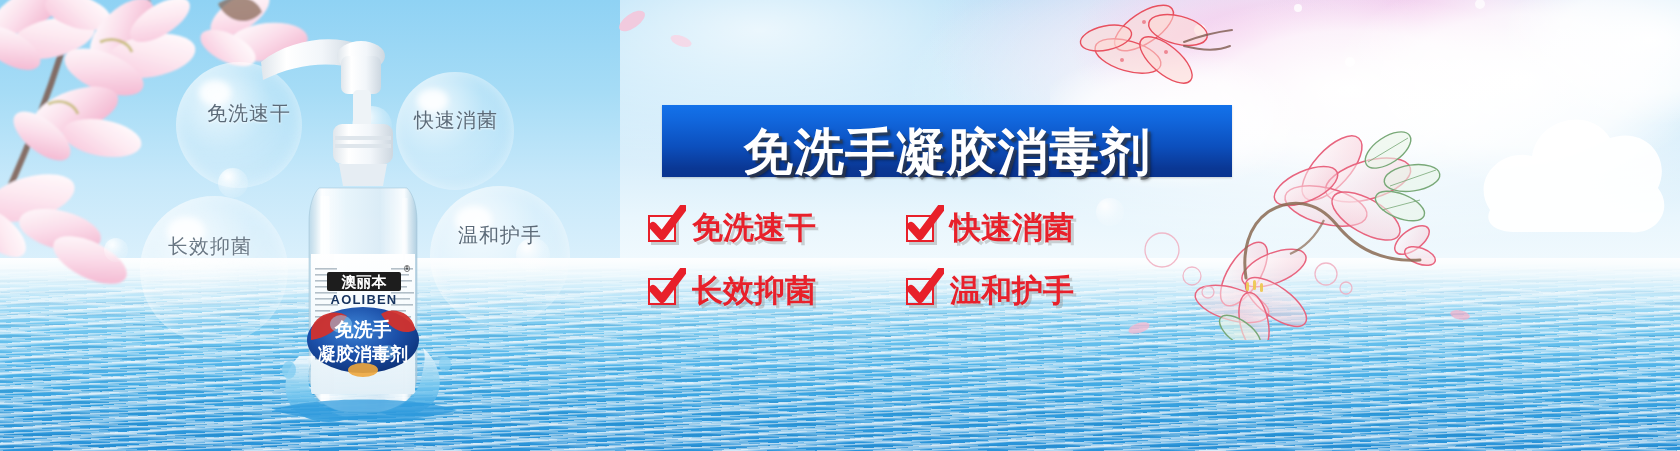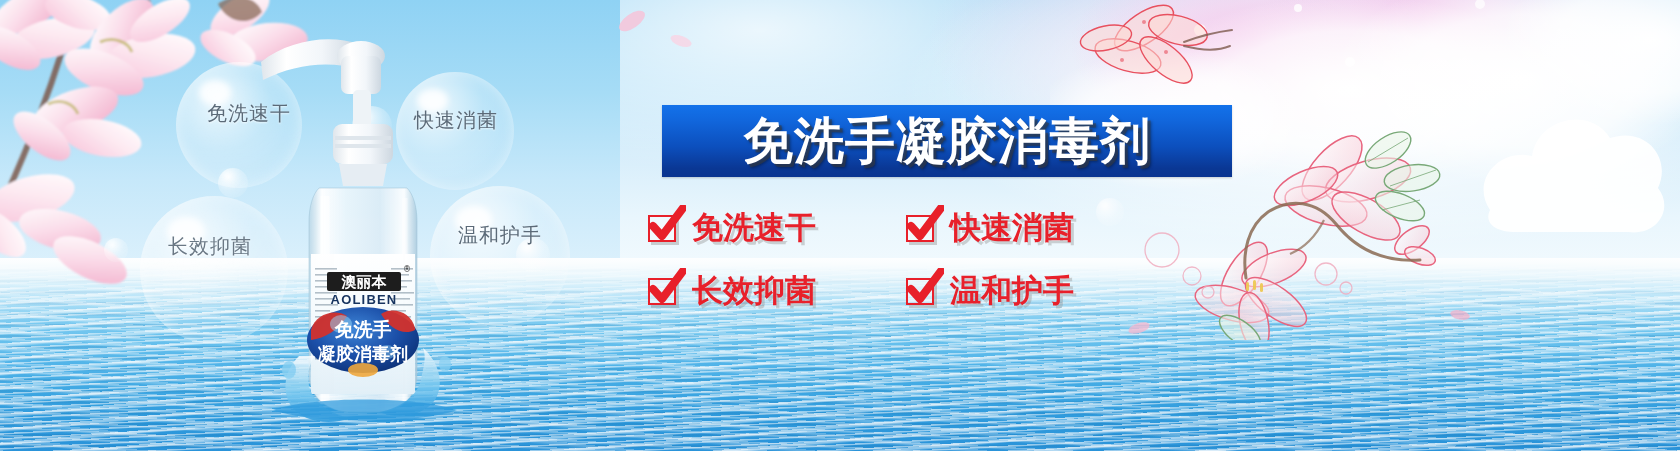--- a/index.html
+++ b/index.html
@@ -70,21 +70,21 @@
     background:rgba(255,255,255,.85); filter:blur(3px);
   }
 
   
   .bottle-wrap{ position:absolute; left:255px; top:18px; width:220px; height:410px; }
 
   
   #title-bar{
     position:absolute; left:662px; top:105px; width:570px; height:72px;
     background:linear-gradient(180deg,#1372ea 0%,#1166dc 22%,#0c4fbd 58%,#0a3794 88%,#0a3490 100%);
-    display:flex; align-items:center; justify-content:center;
+    display:flex; align-items:flex-end; justify-content:center;
     box-shadow:0 1px 2px rgba(0,0,0,.18);
   }
   #title-text{
     font-family:"DejaVu Sans","Liberation Sans",sans-serif;
     font-weight:700; font-size:50px; line-height:1; color:#ffffff;
     letter-spacing:1px;
     text-shadow:3px 3px 0 rgba(60,60,60,.55), 4px 4px 3px rgba(0,0,0,.35);
     white-space:nowrap;
   }
 

